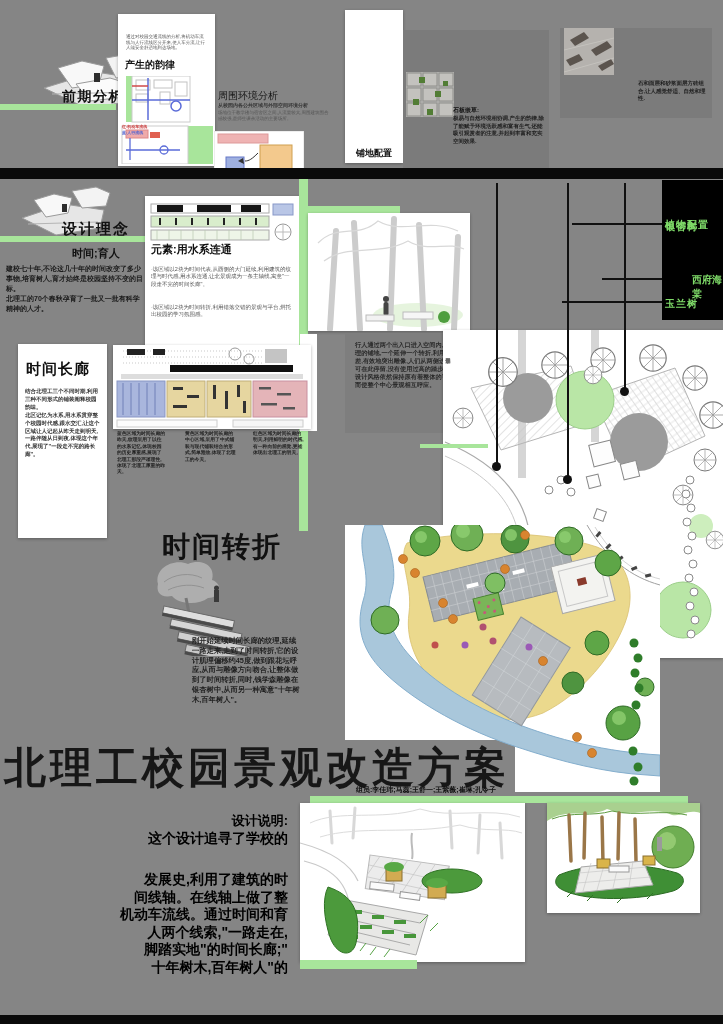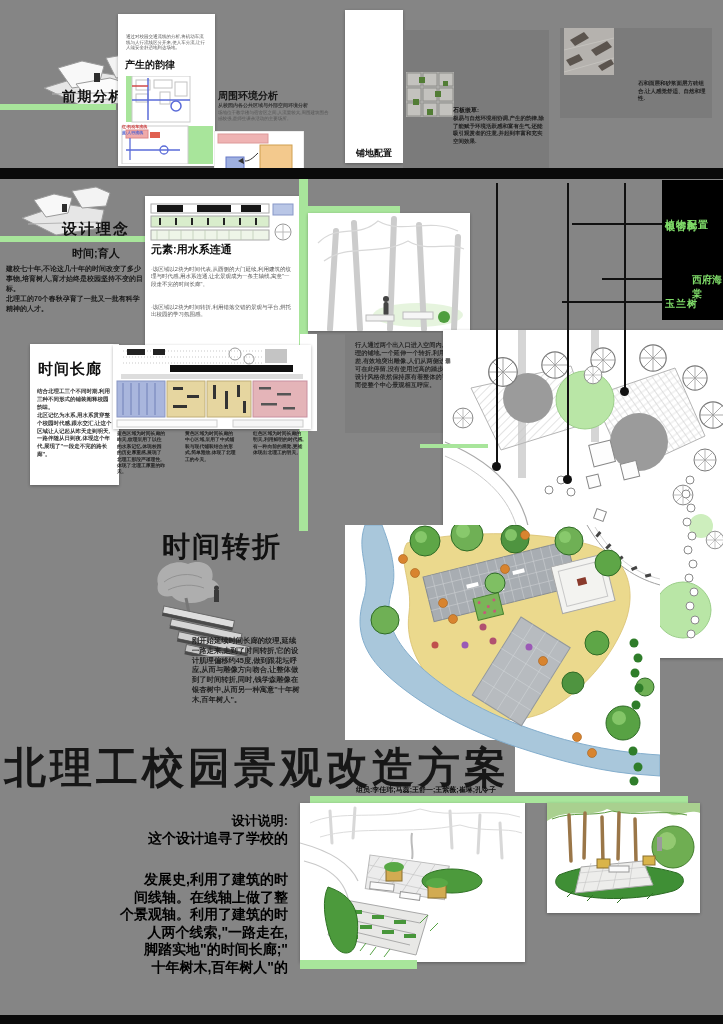--- a/index.html
+++ b/index.html
@@ -58,21 +58,21 @@
       <g stroke="#5a6bd8" stroke-width="1.3" fill="none">
         <path d="M10,62 V84"></path>
           <path d="M6,74 H60"></path>
           <circle cx="44" cy="74" r="4"></circle>
       </g>
     </svg>
     <div class="abs" style="left:4px;top:110px;font-size:4px;font-weight:bold;color:#cc3333;">红:机动车流线</div>
     <div class="abs" style="left:4px;top:116px;font-size:4px;font-weight:bold;color:#4a5fd0;">蓝:人行流线</div>
   </div>
 
-  <div class="abs" style="left:218px;top:89px;font-size:10px;font-weight:bold;color:#151515;">周围环境分析</div>
+  <div class="abs" style="left:218px;top:89px;font-size:10px;font-weight:normal;color:#151515;">周围环境分析</div>
   <div class="abs" style="left:218px;top:102px;font-size:5px;font-weight:bold;color:#333;">从校园内各公共区域与外部空间环境分析</div>
   <div class="abs tiny" style="left:218px;top:110px;width:114px;font-size:4.5px;line-height:5.6px;">场地位于教学楼与宿舍区之间,人流量较大,周围建筑围合感较强,是师生课余活动的主要场所。</div>
   <svg class="abs" style="left:214px;top:131px" width="90" height="42" viewBox="0 0 90 42">
     <rect x="0" y="0" width="90" height="42" fill="#ffffff" stroke="#dddddd"></rect>
     <rect x="4" y="3" width="50" height="9" fill="#efb3b3" stroke="#dd9999"></rect>
     <rect x="46" y="14" width="32" height="24" fill="#f3c98d" stroke="#d0a050"></rect>
     <rect x="12" y="26" width="18" height="12" fill="#9fb0e0" stroke="#6678c8"></rect>
     <path d="M44,22 C38,28 35,30 31,30" stroke="#333" fill="none"></path>
     <polygon points="29,27 24,30 30,33" fill="#333"></polygon>
   </svg>
@@ -212,21 +212,21 @@
   <div class="abs" style="left:662px;top:180px;width:61px;height:140px;background:#000;">
     <div class="abs" style="left:3px;top:22px;font-size:10px;font-weight:bold;color:#7fdb69;letter-spacing:1px;margin-top:16px;">植物配置</div>
     <div class="abs" style="left:3px;top:40px;font-size:10px;font-weight:bold;color:#7fdb69;letter-spacing:1px;">银杏树</div>
     <div class="abs" style="left:3px;top:93px;font-size:10px;font-weight:bold;color:#7fdb69;margin-left:27px;">西府海棠</div>
     <div class="abs" style="left:3px;top:117px;font-size:10px;font-weight:bold;color:#7fdb69;letter-spacing:1px;">玉兰树</div>
   </div>
   <div class="abs" style="left:572px;top:223px;width:90px;height:2px;background:#111;"></div>
   <div class="abs" style="left:602px;top:278px;width:60px;height:2px;background:#111;"></div>
   <div class="abs" style="left:562px;top:301px;width:100px;height:2px;background:#111;"></div>
 
-  <div class="panel" style="left:18px;top:344px;width:89px;height:141px;margin-left:12px;">
+  <div class="panel" style="left:18px;top:344px;width:89px;height:194px;">
     <div class="h-serif abs" style="left:8px;top:16px;font-size:15px;letter-spacing:1px;">时间长廊</div>
     <div class="abs prelines" style="left:7px;top:44px;width:76px;font-size:5.5px;line-height:7.9px;font-weight:600;color:#333;">结合北理工三个不同时期,利用三种不同形式的铺装阐释校园韵味。
 北区记忆为水系,用水系贯穿整个校园时代感,跟水交汇,让这个区域让人记起从昨天走到明天,一路伴随从日到夜,体现这个年代,展现了"一段走不完的路长廊"。</div>
   </div>
 
   <div class="panel" style="left:113px;top:345px;width:198px;height:84px;">
     <svg width="198" height="84" viewBox="0 0 198 84">
       <rect width="198" height="84" fill="#ffffff"></rect>
       <g stroke="#bbbbbb" stroke-width="0.8" stroke-dasharray="1,2">
         <line x1="10" y1="6" x2="150" y2="6"></line>
@@ -597,21 +597,21 @@
           <line x1="100" y1="96" x2="106" y2="90"></line>
       </g>
     </svg>
   </div>
 
   <div class="abs" style="left:70px;top:812px;width:218px;text-align:right;color:#000000;font-weight:bold;">
     <div style="font-size:13px;line-height:17.5px;">设计说明:</div>
     <div style="font-size:14px;line-height:17.5px;">这个设计追寻了学校的</div>
     <div style="font-size:14px;line-height:17.5px;margin-top:24px;">发展史,利用了建筑的时</div>
     <div style="font-size:14px;line-height:17.5px;">间线轴。在线轴上做了整</div>
-    <div style="font-size:14px;line-height:17.5px;">个景观轴。利用了建筑的时</div>
+    <div style="font-size:14px;line-height:17.5px;">机动车流线。通过时间和育</div>
     <div style="font-size:14px;line-height:17.5px;">人两个线索,"一路走在,</div>
     <div style="font-size:14px;line-height:17.5px;">脚踏实地"的时间长廊;"</div>
     <div style="font-size:14px;line-height:17.5px;">十年树木,百年树人"的</div>
   </div>
 
   <div class="abs" style="left:0;top:1015px;width:723px;height:9px;background:#0a0a0a;"></div>
 
 </div>
 
 </body></html>

